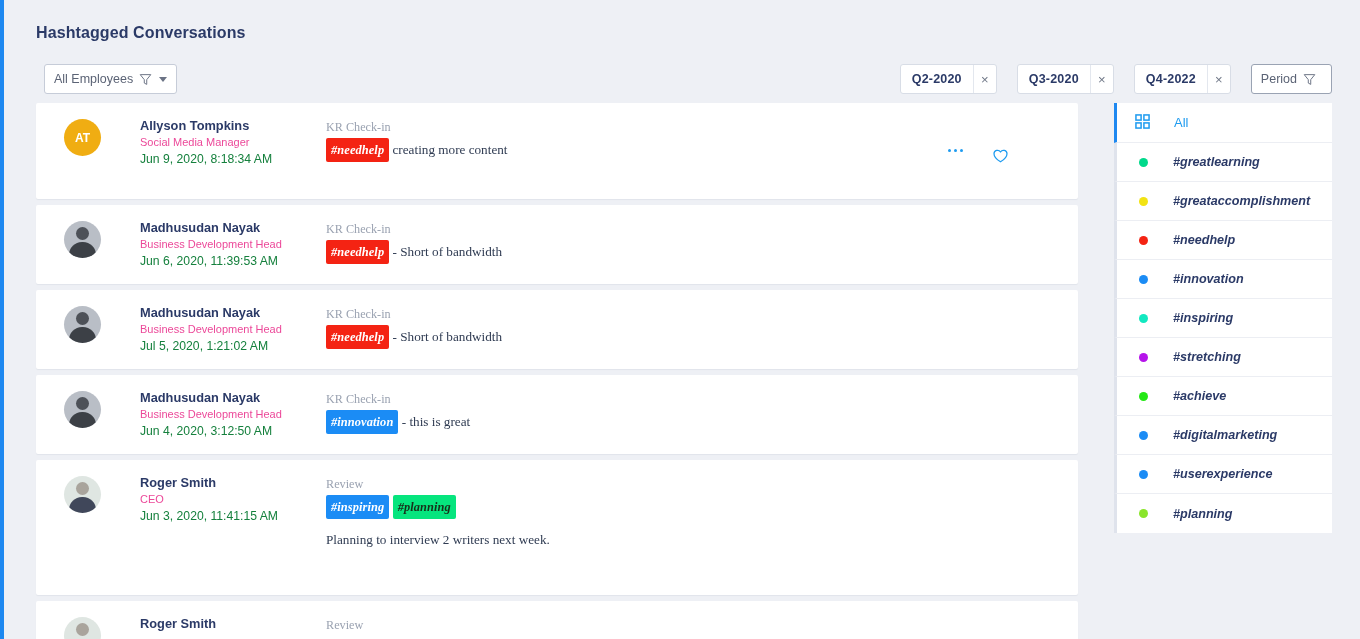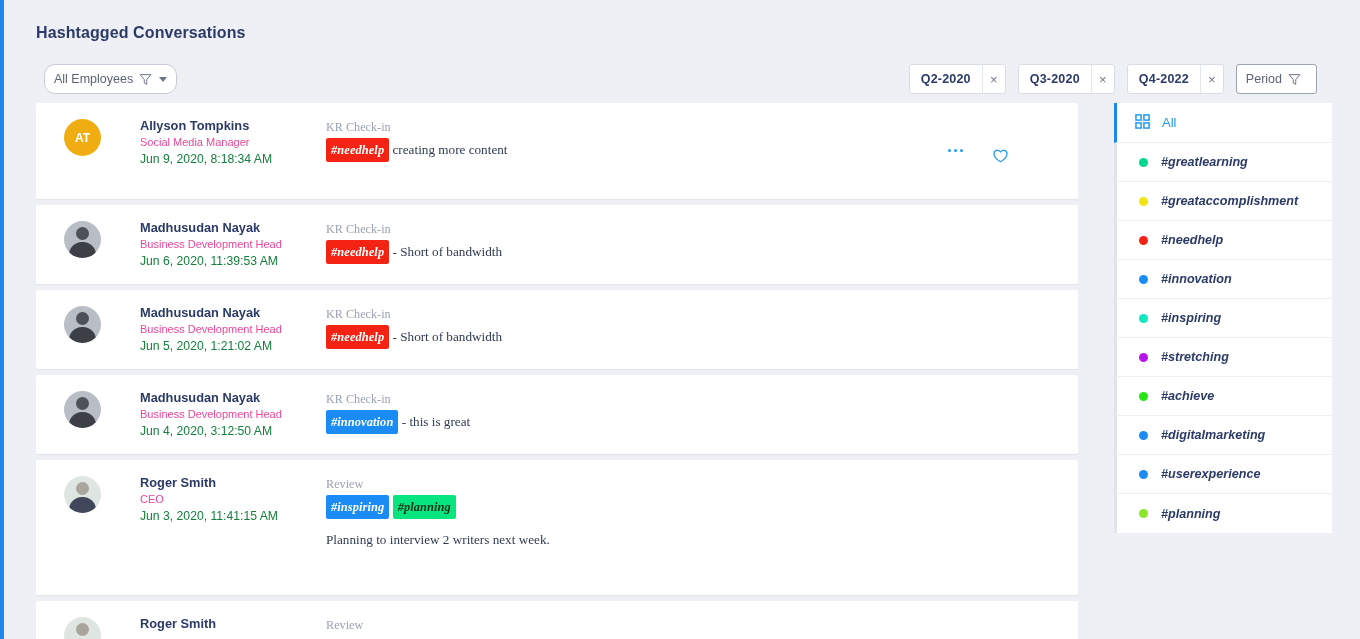--- a/index.html
+++ b/index.html
@@ -23,31 +23,31 @@
     letter-spacing: .1px;
   }
 
   
   .toolbar { position: absolute; left: 0; top: 64px; width: 1360px; height: 32px; }
 
   .dropdown-btn {
     position: absolute; left: 44px; top: 0;
     height: 30px; padding: 0 9px;
     display: flex; align-items: center; gap: 6px;
-    background: #fff; border: 1px solid #c6ccd8; border-radius: 11px;
+    background: #fff; border: 1px solid #c6ccd8; border-radius: 3px;
     font-size: 12.5px; color: #5b6375; white-space: nowrap;
   }
   .dropdown-btn .caret {
     width: 0; height: 0; border-left: 4px solid transparent;
     border-right: 4px solid transparent; border-top: 5px solid #6b7385;
     margin-left: 1px;
   }
   .funnel { display: block; }
 
-  .chips { position: absolute; right: 43px; top: 0; display: flex; gap: 12px; }
+  .chips { position: absolute; right: 28px; top: 0; display: flex; gap: 20px; }
   .chip {
     display: flex; align-items: stretch; height: 30px;
     background: #fff; border: 1px solid #d8dde6; border-radius: 3px;
     overflow: hidden;
   }
   .chip .label {
     display: flex; align-items: center; padding: 0 11px;
     font-size: 12.5px; font-weight: bold; color: #2b3a67; letter-spacing: .2px;
   }
   .chip .x {
@@ -115,21 +115,21 @@
   }
   .dots { display: flex; gap: 3px; }
   .dots i { width: 3px; height: 3px; border-radius: 50%; background: #1e9bf0; display: block; }
 
   
   .side { position: absolute; left: 1114px; top: 103px; width: 218px; }
   .side-item {
     position: relative; background: #fff; height: 39px;
     display: flex; align-items: center; padding-left: 22px;
     border-bottom: 1px solid #eceef3; border-left: 3px solid #dfe3ec;
-    font-size: 12.6px; font-weight: bold; font-style: italic; color: #2b3a67;
+    font-size: 12.6px; font-weight: bold; font-style: italic; color: #2b3a67; gap: 12px;
   }
   .side-item.all {
     border-left: 3px solid #1e88f0; font-style: normal;
     color: #1e9bf0; font-weight: normal; font-size: 13px;
     padding-left: 18px; height: 40px;
   }
   .side-item.last { border-bottom: none; }
   .dot { width: 9px; height: 9px; border-radius: 50%; flex: none; margin-right: 13px; }
   .grid-icon { display: block; margin-right: 12px; }
 </style>
@@ -229,21 +229,21 @@
         <div class="card-inner">
           <div class="avatar-wrap">
             <div class="avatar photo dark">
               <span class="ph-head"></span>
               <span class="ph-body"></span>
             </div>
           </div>
           <div class="meta">
             <div class="name">Madhusudan Nayak</div>
             <div class="role">Business Development Head</div>
-            <div class="date">Jun 5, 2020, 1:21:02 AM</div>
+            <div class="date">Jul 5, 2020, 1:21:02 AM</div>
           </div>
           <div class="content">
             <div class="kind">KR Check-in</div>
             <div class="line"><span class="tag" style="background: rgb(244, 35, 19); color: rgb(255, 255, 255);">#needhelp</span> <span>- Short of bandwidth</span></div>
           </div>
           <div class="actions"></div>
         </div>
       </div>
       <div class="card" style="min-height: 72px;">
         <div class="card-inner">

